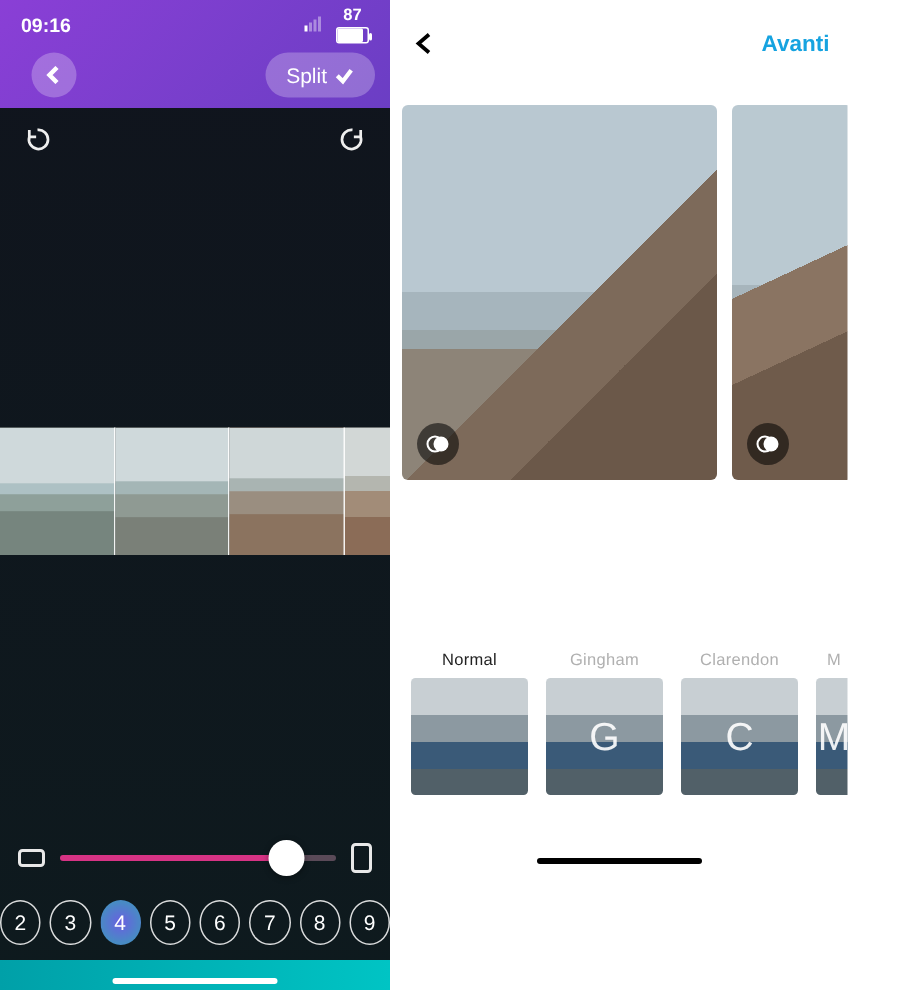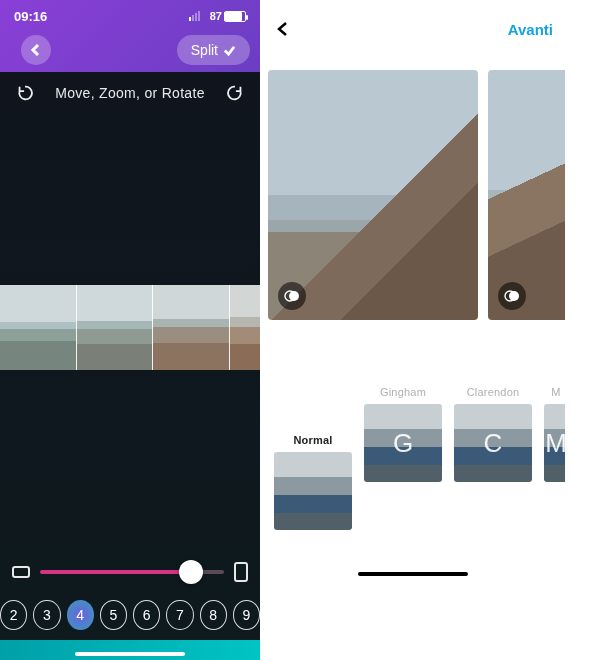--- a/index.html
+++ b/index.html
@@ -25,21 +25,21 @@
     height: 28px; padding: 4px 14px 0 14px;
     font-size: 13px; font-weight: 600; color: #fff;
   }
   .left .statusbar .right-icons { display: flex; align-items: center; gap: 5px; }
   .sig-bars { display:inline-flex; align-items:flex-end; gap:1px; }
   .sig-bars i { width:2px; background:#fff; display:block; opacity:.4; }
   .sig-bars i:nth-child(1){height:4px;opacity:1}
   .sig-bars i:nth-child(2){height:6px}
   .sig-bars i:nth-child(3){height:8px}
   .sig-bars i:nth-child(4){height:10px}
-  .batt-wrap { display:flex; align-items:center; gap:2px; }
+  .batt-wrap { display:flex; align-items:center; gap:2px;flex-direction:column; }
   .batt { width:22px; height:11px; border:1px solid #fff; border-radius:2px; position:relative; }
   .batt::after{content:"";position:absolute;right:-3px;top:3px;width:2px;height:5px;background:#fff;border-radius:1px;}
   .batt i{display:block;height:100%;width:85%;background:#fff;border-radius:1px;}
 
   .left .nav {
     display:flex; align-items:center; justify-content:space-between;
     padding: 4px 10px 0 10px; height: 40px; margin-left: 11px;
   }
   .nav-back {
     width:30px; height:30px; border-radius:50%;
@@ -165,21 +165,21 @@
   .filter-badge.right-b{right:10px}
   .filter-badge svg{width:16px;height:16px;fill:#fff}
 
   .filters {
     position:absolute; bottom:50px; left:0; right:0;
     display:flex; gap:12px; padding-left:14px; overflow:hidden;
   }
   .filter-item { width:78px; flex:0 0 78px; text-align:center; }
   .filter-item.cut { width:24px; flex:0 0 24px; }
   .filter-item .label { font-size:11px; color:#b0b0b0; height:18px; letter-spacing:.2px; }
-  .filter-item.active .label { color:#222; font-weight:700;margin-top:48px; }
+  .filter-item.active .label { color:#222; font-weight:400; }
   .filter-thumb {
     width:78px; height:78px; border-radius:3px;
     background:linear-gradient(180deg,#c8cfd3 0 32%,#8c99a1 32% 55%,#3a5a78 55% 78%,#516068 78% 100%);
     display:flex; align-items:center; justify-content:center;
     color:rgba(255,255,255,.9); font-size:26px; font-weight:300;
   }
   .filter-item.cut .filter-thumb{width:24px}
   .right .home-ind { background:#000; }
 </style>
 </head>
@@ -223,21 +223,20 @@
       </div>
     </div>
   </div>
 
   <div class="toolbar">
     <span class="tool-icon">
       <svg viewBox="0 0 22 22">
           <path d="M5 4 L5 9 L10 9 M5 9 A7 7 0 1 0 11 4"></path>
         </svg>
     </span>
-    <span>Move, Zoom, or Rotate</span>
     <span class="tool-icon">
       <svg viewBox="0 0 22 22">
           <path d="M17 4 L17 9 L12 9 M17 9 A7 7 0 1 1 11 4"></path>
         </svg>
     </span>
   </div>
 
   <div class="pano-strip">
     <div class="pano-slice"></div>
     <div class="pano-slice"></div>

